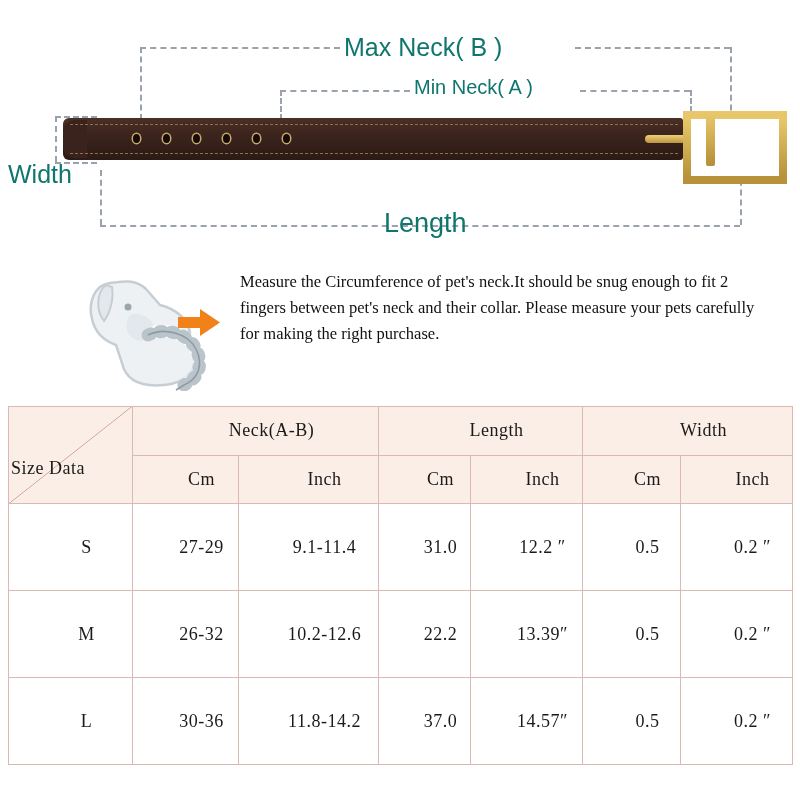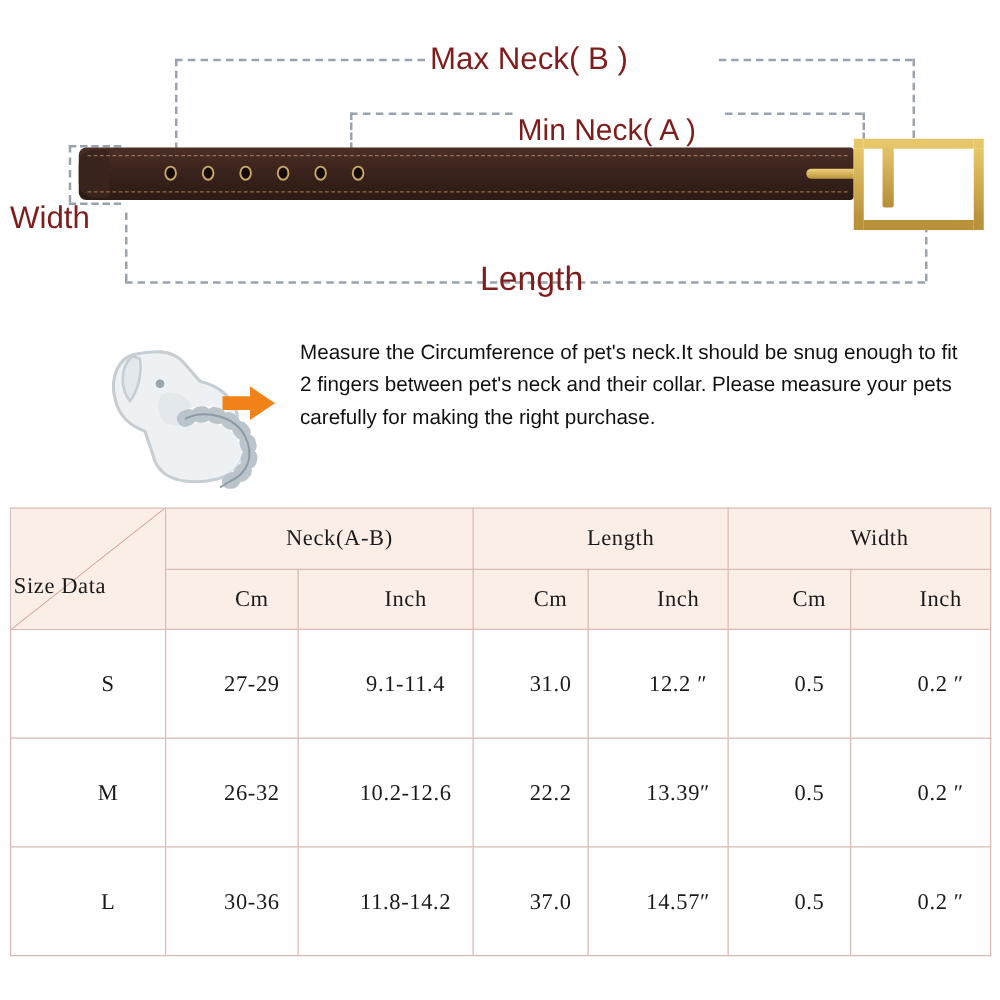--- a/index.html
+++ b/index.html
@@ -19,32 +19,32 @@
   
   #diagram {
     position: relative;
     width: 800px;
     height: 255px;
   }
 
   .dim-label {
     position: absolute;
     font-family: "Liberation Sans", sans-serif;
-    color: #7f1d1d;
+    color: #0f766e;
     white-space: nowrap;
   }
   #label-max-neck {
     left: 344px;
     top: 33px;
     font-size: 25px;
   }
   #label-min-neck {
     left: 414px;
-    top: 91px;
-    font-size: 24px;
+    top: 76px;
+    font-size: 20px;
   }
   #label-width {
     left: 8px;
     top: 160px;
     font-size: 25px;
   }
   #label-length {
     left: 384px;
     top: 208px;
     font-size: 27px;
@@ -144,21 +144,21 @@
     left: 72px;
     top: 8px;
     width: 150px;
     height: 128px;
   }
   #note-text {
     position: absolute;
     left: 240px;
     top: 14px;
     width: 530px;
-    font-family: Liberation Sans, sans-serif;
+    font-family: Liberation Serif, serif;
     font-size: 16.5px;
     line-height: 26px;
     color: #111;
   }
 
   
   #size-table {
     position: absolute;
     left: 8px;
     top: 406px;

